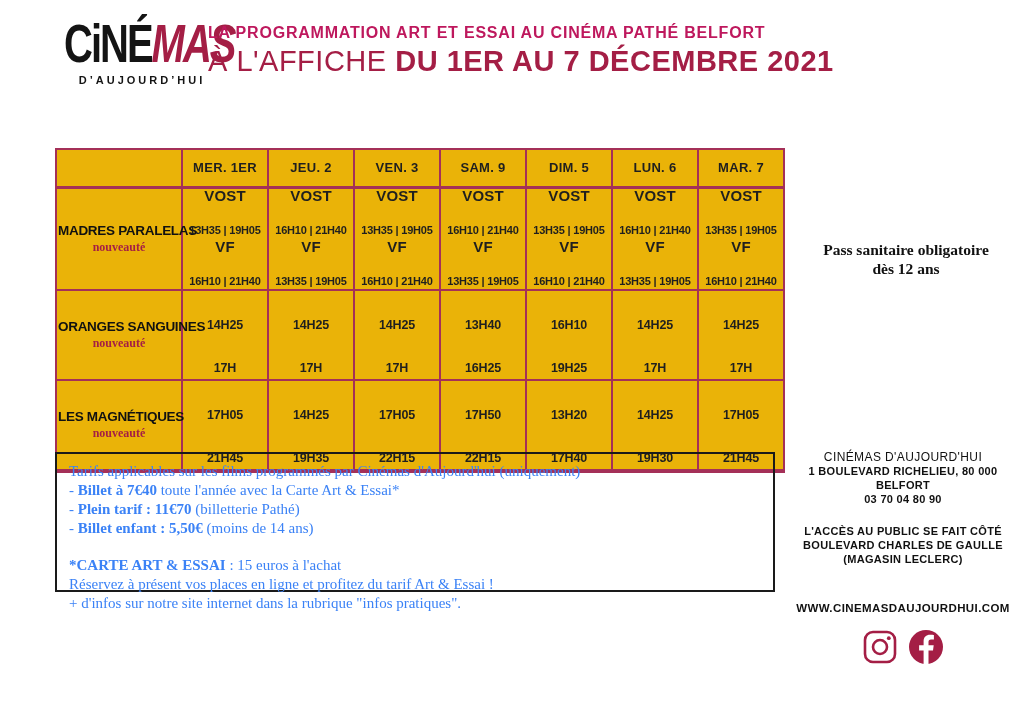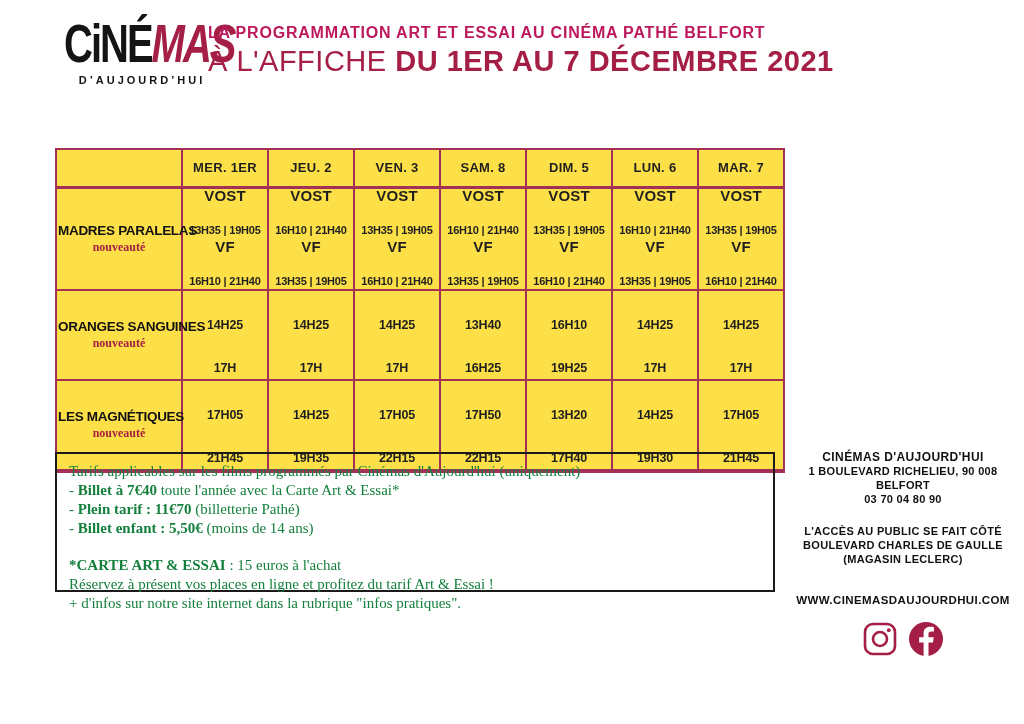--- a/index.html
+++ b/index.html
@@ -39,21 +39,21 @@
   .title-light{font-weight:400;}
   .title-bold{font-weight:700;}
 
   
   table.schedule{
     position:absolute;left:55px;top:148px;width:728px;
     border-collapse:collapse;table-layout:fixed;
   }
   table.schedule th,table.schedule td{
     border:2px solid var(--table-border);
-    padding:1px;text-align:center;vertical-align:middle;background:#fde047;
+    padding:1px;text-align:center;vertical-align:middle;background:#eab308;
   }
   table.schedule thead th{height:38px;font-size:13px;font-weight:700;letter-spacing:0.3px;}
   table.schedule thead th{border-bottom-width:3px;}
   table.schedule tbody tr{height:75px;}
   table.schedule tbody tr:last-child th,
   table.schedule tbody tr:last-child td{border-bottom-width:4px;}
   col.film-col{width:126px;}
   col.day-col{width:86px;}
   .film-title{font-size:13.5px;font-weight:700;letter-spacing:-0.3px;white-space:nowrap;color:#111;}
   .film-badge{
@@ -68,32 +68,32 @@
   
   .pass-note{
     position:absolute;left:798px;top:240px;width:216px;text-align:center;
     font-family:"Liberation Serif",serif;font-weight:700;font-size:15.5px;line-height:19px;color:#111;
   }
 
   
   .tarif-box{
     position:absolute;left:55px;top:452px;width:720px;height:140px;
     border:2px solid #1a1a1a;padding:8px 12px;
-    font-family:"Liberation Serif",serif;font-size:15px;line-height:19px;color:#15803d;
+    font-family:"Liberation Serif",serif;font-size:15px;line-height:19px;color:#3b82f6;
   }
   .tarif-line.gap{margin-top:18px;}
 
   
   .contact{
     position:absolute;left:786px;top:450px;width:234px;text-align:center;color:#111;
   }
-  .contact-name{font-size:12px;font-weight:700;letter-spacing:0.4px;}
+  .contact-name{font-size:12px;font-weight:400;letter-spacing:0.4px;}
   .contact-line{font-size:11px;font-weight:700;letter-spacing:0.3px;line-height:14px;}
   .contact-access{margin-top:18px;font-size:11px;font-weight:700;letter-spacing:0.3px;line-height:14px;}
-  .contact-website{margin-top:28px;font-size:11.5px;font-weight:700;letter-spacing:0.4px;cursor:pointer;}
+  .contact-website{margin-top:36px;font-size:11.5px;font-weight:700;letter-spacing:0.4px;cursor:pointer;}
   .social-row{margin-top:14px;display:flex;justify-content:center;gap:8px;align-items:center;}
   .social-row svg{display:block;cursor:pointer;}
   .fb-circle{fill:var(--accent);}
   .ig-stroke{stroke:var(--accent);fill:none;stroke-width:2.6;}
   .ig-dot{fill:var(--accent);}
 </style>
 </head>
 <body>
 
 <div class="page">
@@ -122,21 +122,21 @@
         <col class="day-col">
         <col class="day-col">
         <col class="day-col">
     </colgroup>
     <thead>
       <tr id="days-row">
         <th></th>
       <th>MER. 1ER</th>
           <th>JEU. 2</th>
           <th>VEN. 3</th>
-          <th>SAM. 8</th>
+          <th>SAM. 9</th>
           <th>DIM. 5</th>
           <th>LUN. 6</th>
           <th>MAR. 7</th>
         </tr>
     </thead>
     <tbody id="schedule-body">
         <tr>
           <th>
             <div class="film-title">MADRES PARALELAS</div>
             <div class="film-badge">nouveauté</div>
@@ -248,36 +248,40 @@
             <div class="times">19H30</div>
           </td>
           <td>
             <div class="times">17H05</div>
             <div class="times">21H45</div>
           </td>
         </tr>
       </tbody>
   </table>
 
+  <div class="pass-note">
+    <div>Pass sanitaire obligatoire</div>
+    <div>dès 12 ans</div>
+  </div>
 
   <div class="tarif-box">
     <div id="tarif-lines">
         <div class="tarif-line"><span>Tarifs applicables sur les films programmés par Cinémas d'Aujourd'hui (uniquement)</span></div>
         <div class="tarif-line"><span>- </span><b>Billet à 7€40</b><span> toute l'année avec la Carte Art &amp; Essai*</span></div>
         <div class="tarif-line"><span>- </span><b>Plein tarif : 11€70</b><span> (billetterie Pathé)</span></div>
         <div class="tarif-line"><span>- </span><b>Billet enfant : 5,50€</b><span> (moins de 14 ans)</span></div>
         <div class="tarif-line gap"><b>*CARTE ART &amp; ESSAI</b><span> : 15 euros à l'achat</span></div>
         <div class="tarif-line"><span>Réservez à présent vos places en ligne et profitez du tarif Art &amp; Essai !</span></div>
         <div class="tarif-line"><span>+ d'infos sur notre site internet dans la rubrique "infos pratiques".</span></div>
       </div>
   </div>
 
   <div class="contact">
     <div class="contact-name">CINÉMAS D'AUJOURD'HUI</div>
-    <div class="contact-line">1 BOULEVARD RICHELIEU, 90 008 BELFORT</div>
+    <div class="contact-line">1 BOULEVARD RICHELIEU, 80 000 BELFORT</div>
     <div class="contact-line">03 70 04 80 90</div>
     <div class="contact-access">L'ACCÈS AU PUBLIC SE FAIT CÔTÉ BOULEVARD CHARLES DE GAULLE (MAGASIN LECLERC)</div>
     <div class="contact-website">WWW.CINEMASDAUJOURDHUI.COM</div>
     <div class="social-row">
       <span>
         <svg width="38" height="38" viewBox="0 0 38 38">
           <rect class="ig-stroke" x="4" y="4" width="30" height="30" rx="8"></rect>
           <circle class="ig-stroke" cx="19" cy="19" r="7"></circle>
           <circle class="ig-dot" cx="27.8" cy="10.2" r="1.9"></circle>
         </svg>

